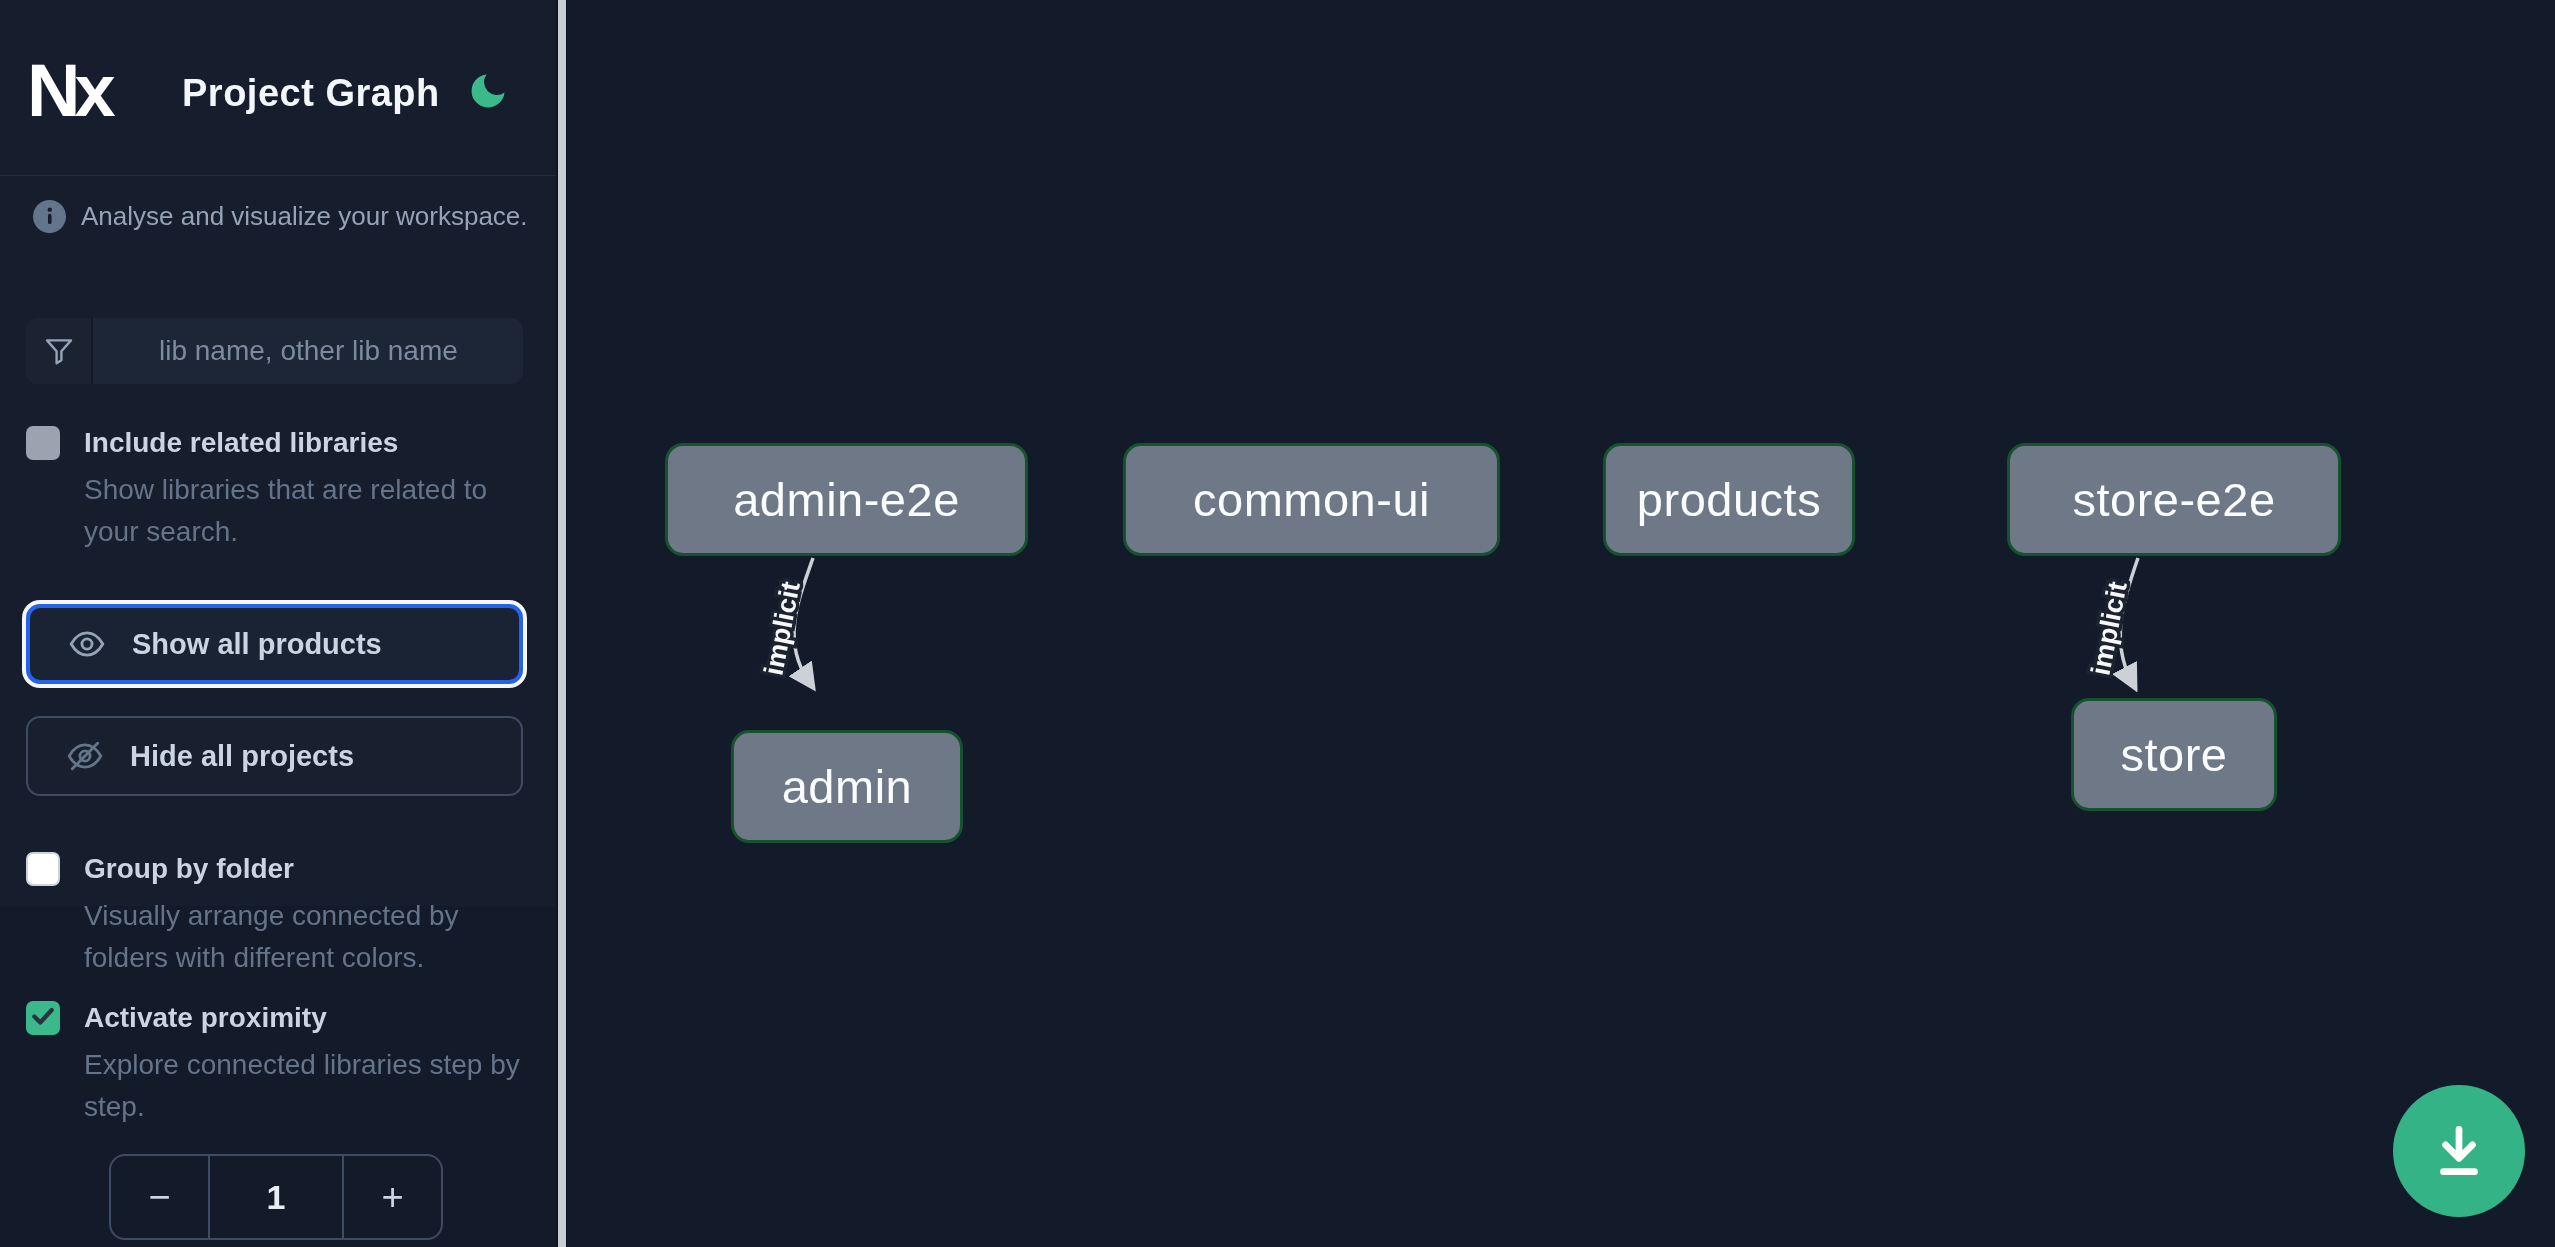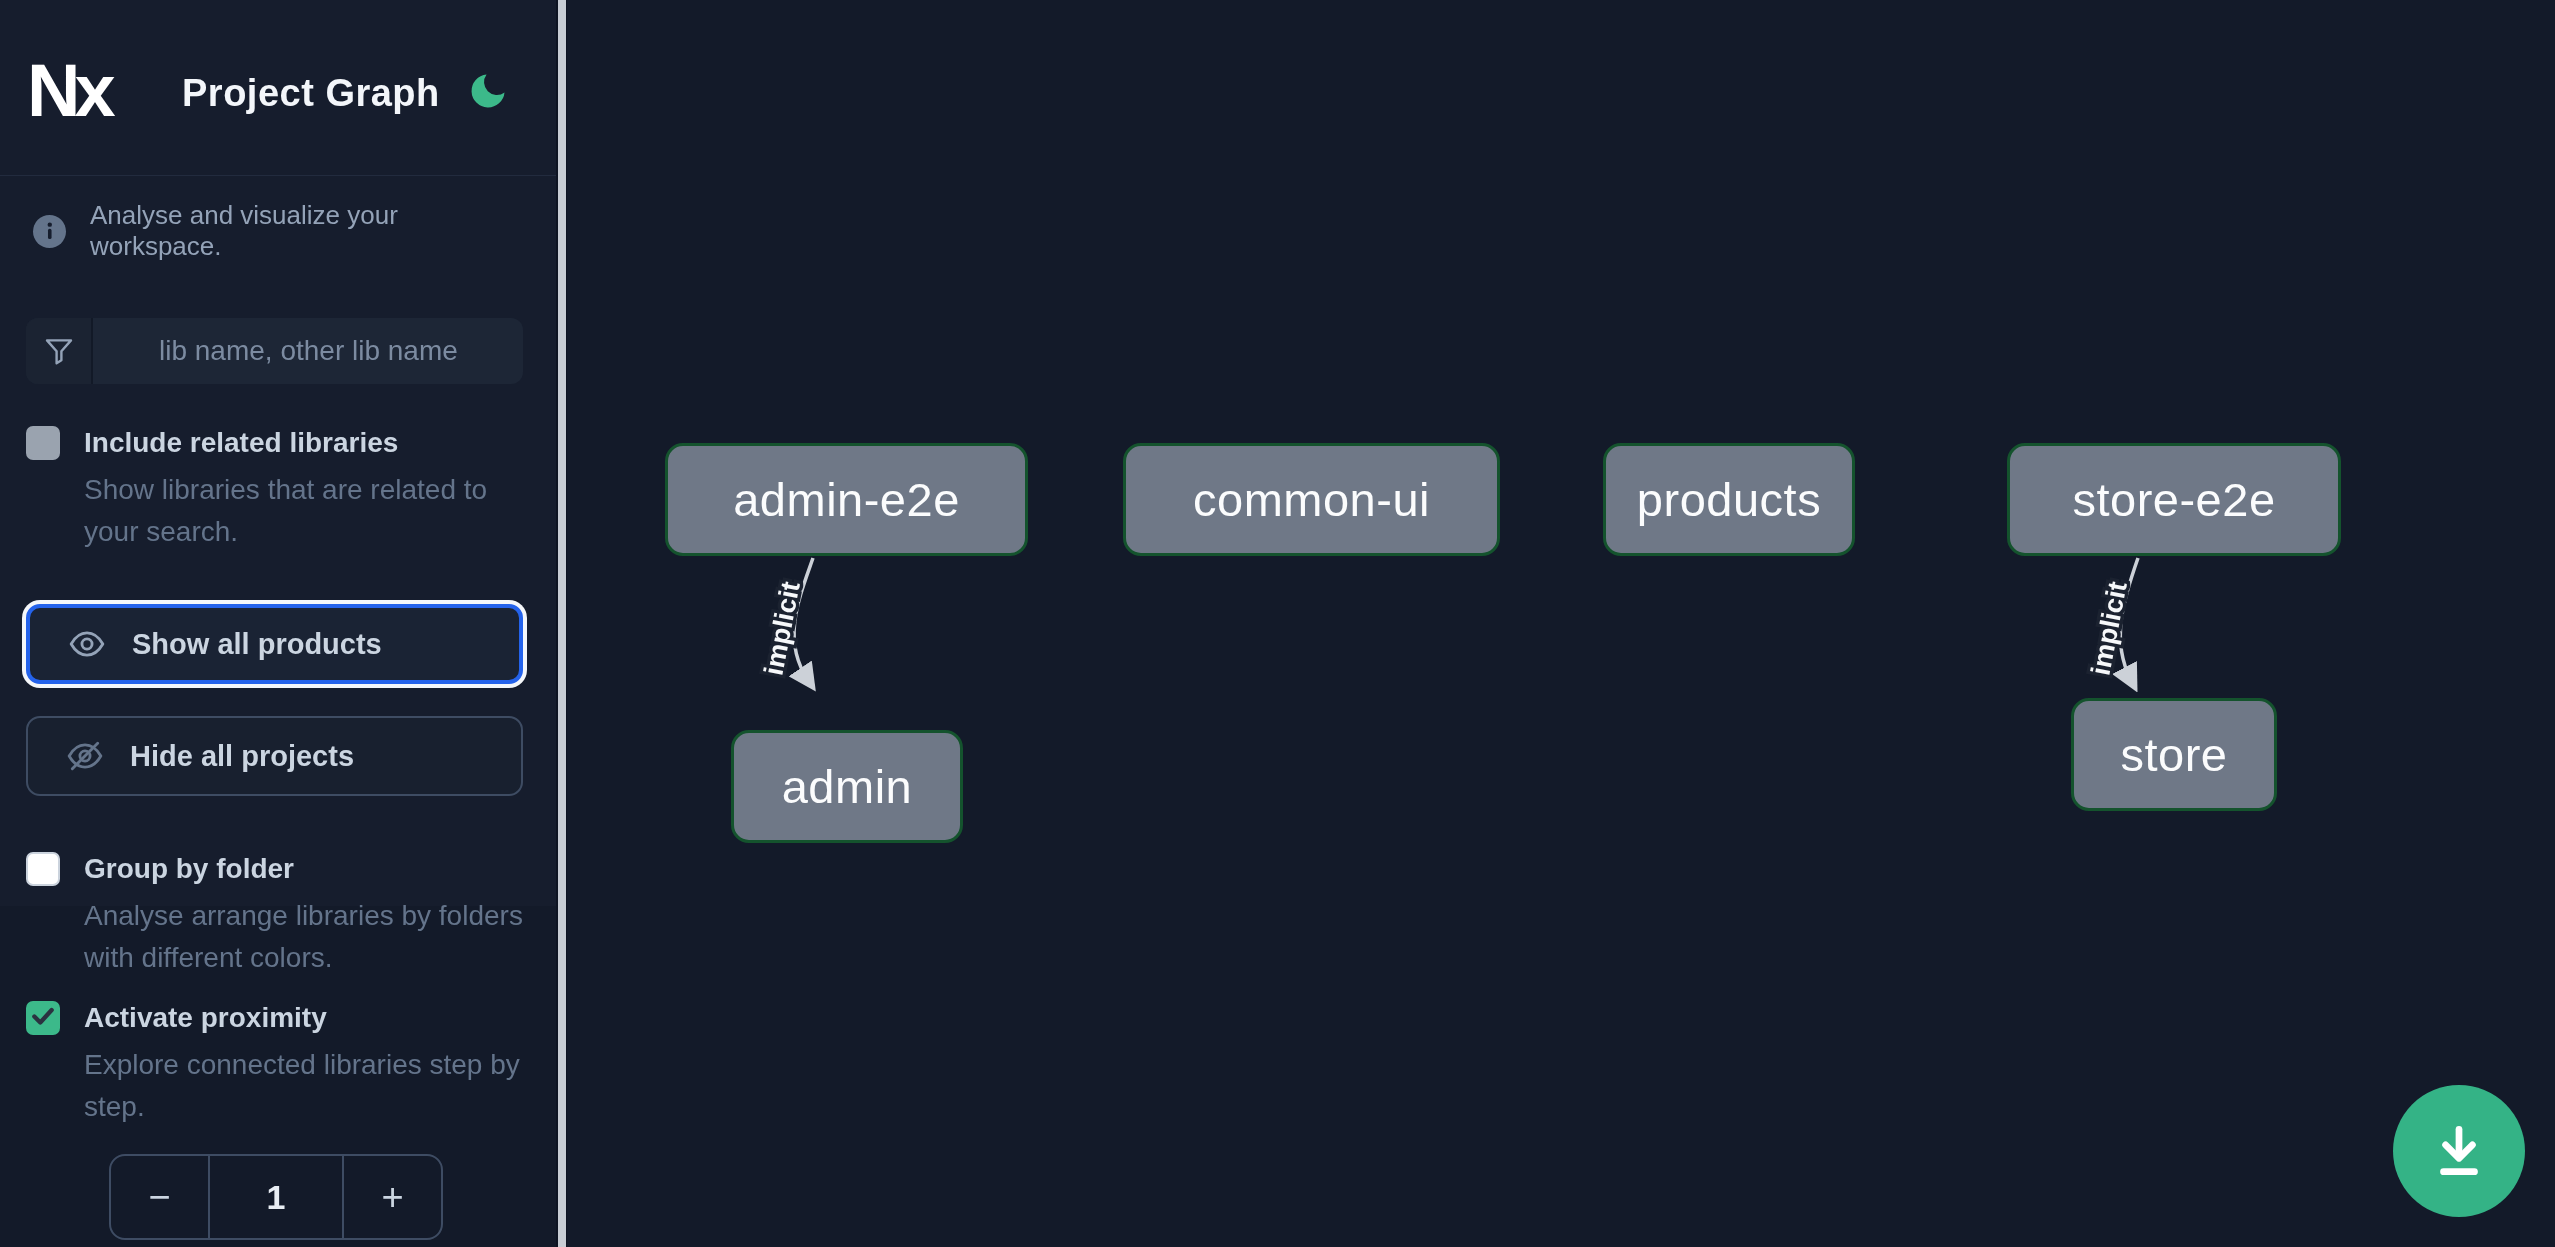--- a/index.html
+++ b/index.html
@@ -45,21 +45,21 @@
     background:none; border:none; cursor:pointer;
   }
 
   .info-row { position:absolute; left:33px; top:200px; width:500px; display:flex; align-items:center; }
   .info-icon {
     width:33px; height:33px; border-radius:50%;
     background:#64748b; color:#161d2d;
     display:flex; align-items:center; justify-content:center; flex:none;
   }
   .info-icon svg { display:block; }
-  .info-text { margin-left:24px; font-size:26px; color:#94a3b8; }
+  .info-text { margin-left:15px; font-size:26px; color:#94a3b8; }
 
   .search-box {
     position:absolute; left:26px; top:318px; width:497px; height:66px;
     background:#1d2636; border-radius:12px; display:flex; overflow:hidden;gap:44px;
   }
   .search-icon-cell {
     width:67px; flex:none; display:flex; align-items:center; justify-content:center;
     background:#1b2332; border-right:2px solid #121927;
   }
   .search-input {
@@ -199,21 +199,21 @@
           <path d="M2 12c2.7-4.7 6-7 10-7s7.3 2.3 10 7c-2.7 4.7-6 7-10 7s-7.3-2.3-10-7z"></path>
           <circle cx="12" cy="12" r="3.2"></circle>
           <line x1="4" y1="20" x2="20" y2="4"></line>
         </svg>
     </span>
     <span class="btn-label">Hide all projects</span>
   </button>
 
   <div class="checkbox unchecked" style="top:852px;"></div>
   <label class="toggle-label" style="top:853px;">Group by folder</label>
-  <div class="toggle-desc" style="top:895px;">Analyse arrange libraries by folders with different colors.</div>
+  <div class="toggle-desc" style="top:895px;">Visually arrange connected by folders with different colors.</div>
 
   <div class="checkbox checked" style="top:1001px;">
     <span>
       <svg width="26" height="26" viewBox="0 0 24 24" fill="none" stroke="#2b3240" stroke-width="4" stroke-linecap="round" stroke-linejoin="round">
           <path d="M4 12.5l5.5 5.5L20 6.5"></path>
         </svg>
     </span>
   </div>
   <label class="toggle-label" style="top:1002px;text-align:right;">Activate proximity</label>
   <div class="toggle-desc" style="top:1044px;">Explore connected libraries step by step.</div>

